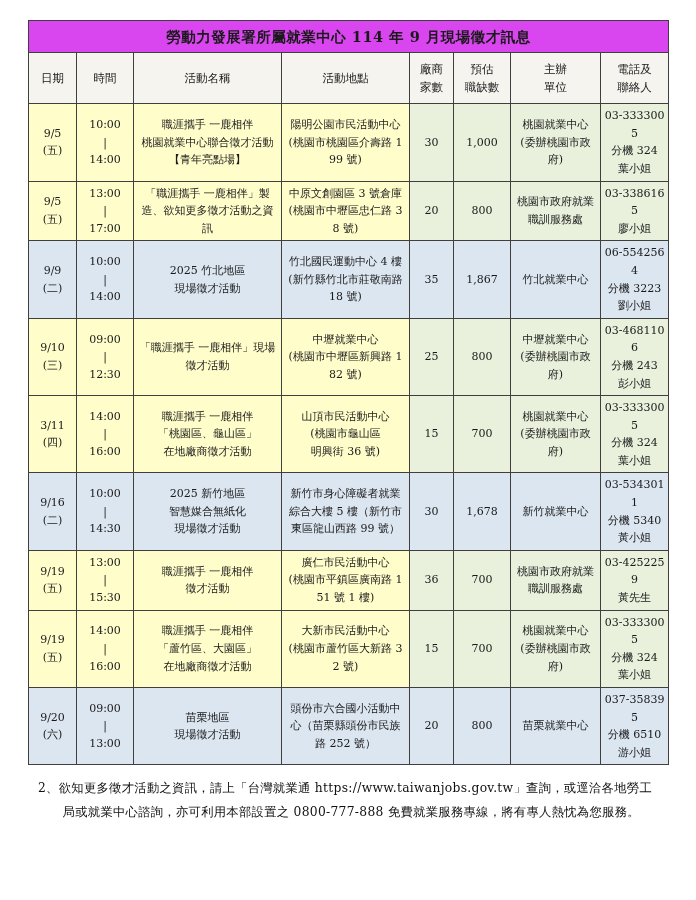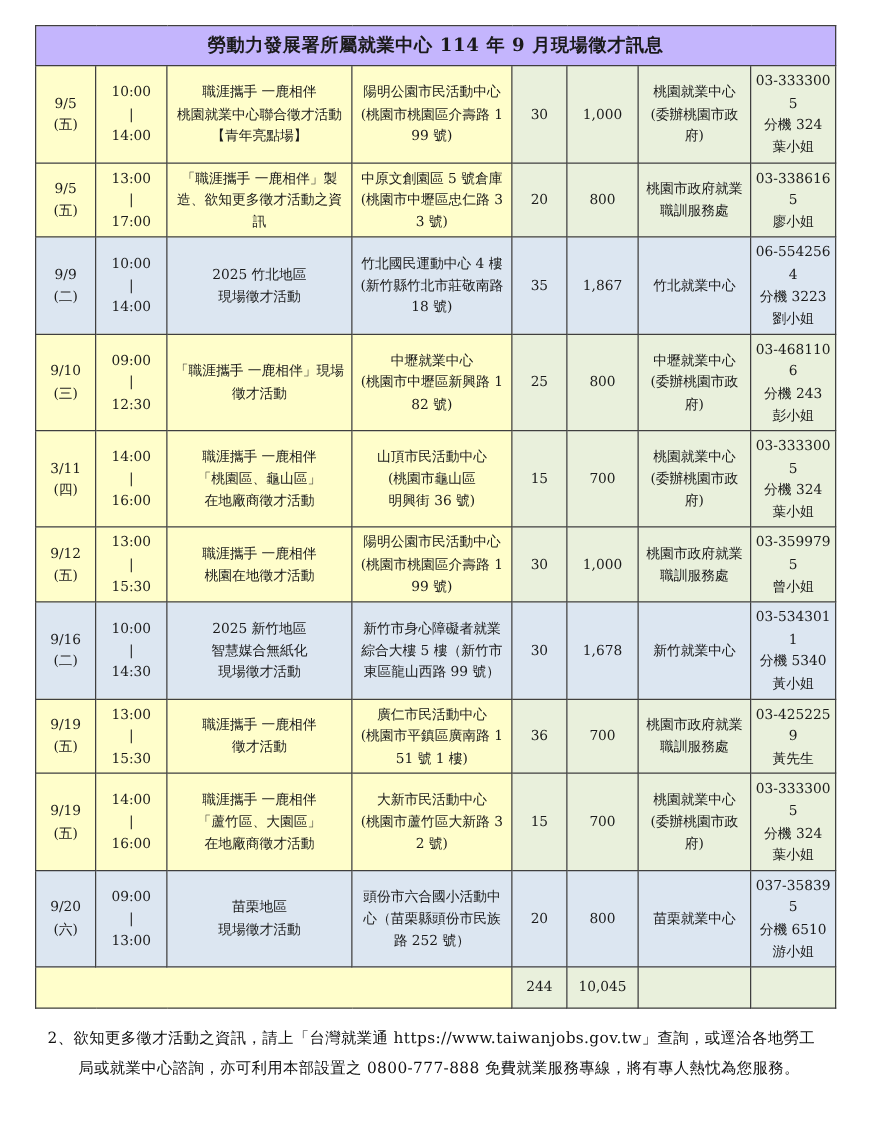--- a/index.html
+++ b/index.html
@@ -13,21 +13,21 @@
     border-collapse:collapse;table-layout:fixed;width:640px;
     border:1.5px solid #3f3f3f;
   }
   td,th{
     border:1px solid #3f3f3f;
     text-align:center;vertical-align:middle;
     font-size:11px;line-height:1.6;font-weight:normal;
     padding:3px 2px;white-space:pre-line;word-break:break-all;
   }
   .title-cell{
-    font-size:14.5px;font-weight:bold;background:#c4b5fd;
+    font-size:14.5px;font-weight:bold;background:#d946ef;
     padding:4px 2px;letter-spacing:.5px;white-space:normal;
   }
   .head-row td{background:#f5f4ef;height:44px;font-size:11.5px;}
   tr.yellow .c-left{background:#fffecb;}
   tr.yellow .c-right{background:#e9f0dc;}
   tr.blue .c-left,tr.blue .c-right{background:#dce6f1;}
   .totals-row .tl{background:#fffecb;height:26px;}
   .totals-row .tr-g{background:#e9f0dc;}
   .name-cell{padding:3px 4px;}
   .loc-cell{padding:3px 4px;}
@@ -52,20 +52,34 @@
         <col style="width:128px">
       <col style="width:44px">
         <col style="width:57px">
         <col style="width:90px">
         <col style="width:68px">
     </colgroup>
     <tbody>
       <tr>
         <td class="title-cell" colspan="8">勞動力發展署所屬就業中心 114 年 9 月現場徵才訊息</td>
       </tr>
+      <tr class="head-row">
+        <td>日期</td>
+        <td>時間</td>
+        <td>活動名稱</td>
+        <td>活動地點</td>
+        <td>廠商
+家數</td>
+        <td>預估
+職缺數</td>
+        <td>主辦
+單位</td>
+        <td>電話及
+聯絡人</td>
+      </tr>
 
       <tr class="yellow">
     <td class="c-left">9/5
 (五)</td>
     <td class="c-left">10:00
 |
 14:00</td>
     <td class="c-left name-cell">職涯攜手 一鹿相伴
 桃園就業中心聯合徵才活動【青年亮點場】</td>
     <td class="c-left loc-cell">陽明公園市民活動中心(桃園市桃園區介壽路 199 號)</td>
@@ -77,21 +91,21 @@
 分機 324
 葉小姐</td>
   </tr>
         <tr class="yellow">
     <td class="c-left">9/5
 (五)</td>
     <td class="c-left">13:00
 |
 17:00</td>
     <td class="c-left name-cell">「職涯攜手 一鹿相伴」製造、欲知更多徵才活動之資訊</td>
-    <td class="c-left loc-cell">中原文創園區 5 號倉庫(桃園市中壢區忠仁路 33 號)</td>
+    <td class="c-left loc-cell">中原文創園區 3 號倉庫(桃園市中壢區忠仁路 38 號)</td>
     <td class="c-right">20</td>
     <td class="c-right">800</td>
     <td class="c-right">桃園市政府就業職訓服務處</td>
     <td class="c-right">03-3386165
 廖小姐</td>
   </tr>
         <tr class="blue">
     <td class="c-left">9/9
 (二)</td>
     <td class="c-left">10:00
@@ -136,35 +150,20 @@
     <td class="c-left loc-cell">山頂市民活動中心
 (桃園市龜山區
 明興街 36 號)</td>
     <td class="c-right">15</td>
     <td class="c-right">700</td>
     <td class="c-right">桃園就業中心
 (委辦桃園市政府)</td>
     <td class="c-right">03-3333005
 分機 324
 葉小姐</td>
-  </tr>
-        <tr class="yellow">
-    <td class="c-left">9/12
-(五)</td>
-    <td class="c-left">13:00
-|
-15:30</td>
-    <td class="c-left name-cell">職涯攜手 一鹿相伴
-桃園在地徵才活動</td>
-    <td class="c-left loc-cell">陽明公園市民活動中心(桃園市桃園區介壽路 199 號)</td>
-    <td class="c-right">30</td>
-    <td class="c-right">1,000</td>
-    <td class="c-right">桃園市政府就業職訓服務處</td>
-    <td class="c-right">03-3599795
-曾小姐</td>
   </tr>
         <tr class="blue">
     <td class="c-left">9/16
 (二)</td>
     <td class="c-left">10:00
 |
 14:30</td>
     <td class="c-left name-cell">2025 新竹地區
 智慧媒合無紙化
 現場徵才活動</td>
@@ -220,26 +219,19 @@
     <td class="c-left name-cell">苗栗地區
 現場徵才活動</td>
     <td class="c-left loc-cell">頭份市六合國小活動中心（苗栗縣頭份市民族路 252 號）</td>
     <td class="c-right">20</td>
     <td class="c-right">800</td>
     <td class="c-right">苗栗就業中心</td>
     <td class="c-right">037-358395
 分機 6510
 游小姐</td>
   </tr>
-        <tr class="totals-row">
-        <td class="tl" colspan="4"></td>
-        <td class="tr-g">244</td>
-        <td class="tr-g">10,045</td>
-        <td class="tr-g"></td>
-        <td class="tr-g"></td>
-      </tr>
     </tbody>
   </table>
 
   <div class="notes">
     <p class="note">2、欲知更多徵才活動之資訊，請上「台灣就業通 https://www.taiwanjobs.gov.tw」查詢，或逕洽各地勞工局或就業中心諮詢，亦可利用本部設置之 0800-777-888 免費就業服務專線，將有專人熱忱為您服務。</p>
   </div>
 </div>
 
 </body></html>

